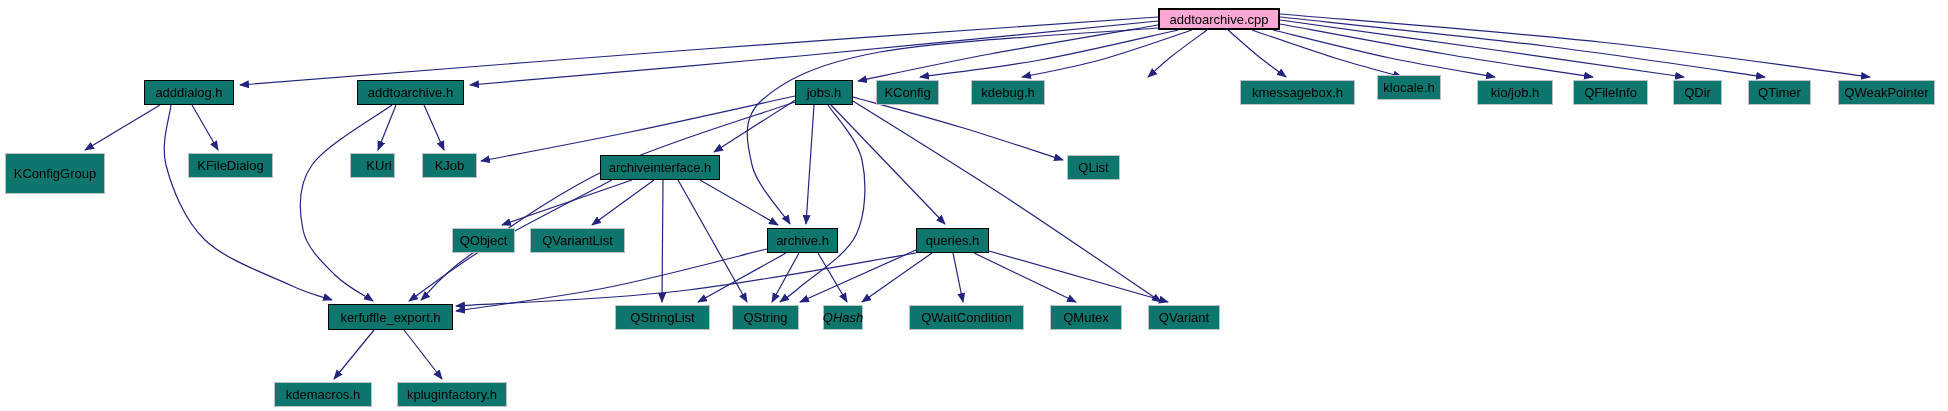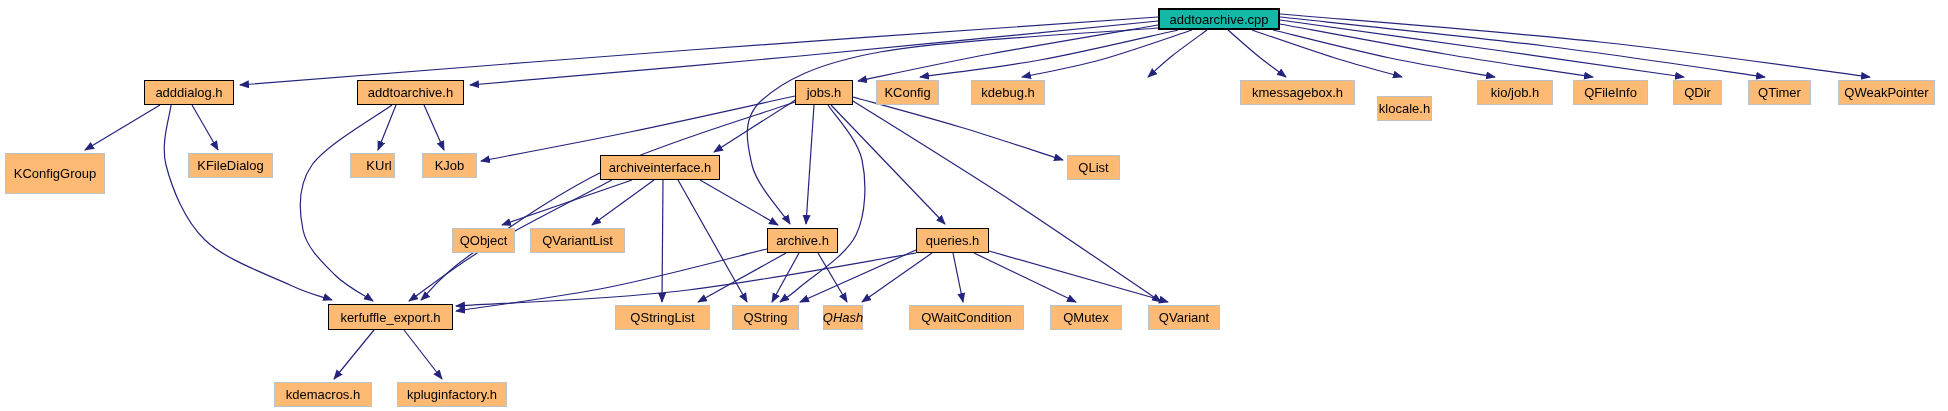--- a/index.html
+++ b/index.html
@@ -1,23 +1,23 @@
 <!DOCTYPE html>
 <html><head>
 <meta charset="utf-8">
 <style>
   html,body{margin:0;padding:0;background:#ffffff;}
   #canvas{position:relative;width:1948px;height:411px;background:#ffffff;overflow:hidden;
           font-family:"Liberation Sans","DejaVu Sans",sans-serif;}
   #edge-layer{position:absolute;left:0;top:0;width:1948px;height:411px;}
   .node{position:absolute;box-sizing:border-box;display:flex;align-items:center;justify-content:center;
-        background:#fdba74;font-size:13px;color:#000;white-space:nowrap;line-height:1;}
+        background:#0f766e;font-size:13px;color:#000;white-space:nowrap;line-height:1;}
   .node.internal{border:1.5px solid #000000;}
   .node.external{border:1px solid #bec2c6;}
-  .node.root{border:2px solid #000000;background:#14b8a6;}
+  .node.root{border:2px solid #000000;background:#f9a8d4;}
 </style>
 </head>
 <body>
 
 <div id="canvas">
   <svg id="edge-layer" width="1948" height="411" viewBox="0 0 1948 411" xmlns="http://www.w3.org/2000/svg">
       <defs>
         <marker id="arw" markerWidth="11" markerHeight="9" refX="9" refY="4" orient="auto" markerUnits="userSpaceOnUse">
           <path d="M0,0 L10,4 L0,8 z" fill="#24247c"></path>
         </marker>
@@ -69,21 +69,21 @@
       <path d="M374,330 L334,379" fill="none" stroke="#24247c" stroke-width="1.2" marker-end="url(#arw)"></path>
       <path d="M404,330 L442,379" fill="none" stroke="#24247c" stroke-width="1.2" marker-end="url(#arw)"></path>
     </svg>
 <div class="node root" style="left: 1158px; top: 8px; width: 122px; height: 22px;">addtoarchive.cpp</div>
     <div class="node internal" style="left: 144px; top: 80px; width: 90px; height: 25px;">adddialog.h</div>
     <div class="node internal" style="left: 357px; top: 80px; width: 107px; height: 25px;">addtoarchive.h</div>
     <div class="node internal" style="left: 795px; top: 80px; width: 58px; height: 25px;">jobs.h</div>
     <div class="node external" style="left: 876px; top: 80px; width: 63px; height: 25px;">KConfig</div>
     <div class="node external" style="left: 971px; top: 80px; width: 74px; height: 25px;">kdebug.h</div>
     <div class="node external" style="left: 1240px; top: 80px; width: 115px; height: 25px;">kmessagebox.h</div>
-    <div class="node external" style="left: 1377px; top: 96px; width: 55px; height: 25px;">klocale.h</div>
+    <div class="node external" style="left: 1377px; top: 75px; width: 64px; height: 25px;">klocale.h</div>
     <div class="node external" style="left: 1477px; top: 80px; width: 76px; height: 25px;">kio/job.h</div>
     <div class="node external" style="left: 1573px; top: 80px; width: 75px; height: 25px;">QFileInfo</div>
     <div class="node external" style="left: 1673px; top: 80px; width: 49px; height: 25px;">QDir</div>
     <div class="node external" style="left: 1748px; top: 80px; width: 63px; height: 25px;">QTimer</div>
     <div class="node external" style="left: 1838px; top: 80px; width: 97px; height: 25px;">QWeakPointer</div>
     <div class="node external" style="left: 5px; top: 153px; width: 100px; height: 41px;">KConfigGroup</div>
     <div class="node external" style="left: 188px; top: 153px; width: 85px; height: 25px;">KFileDialog</div>
     <div class="node external" style="left: 350px; top: 153px; width: 45px; height: 25px; padding-left: 13px;">KUrl</div>
     <div class="node external" style="left: 422px; top: 153px; width: 55px; height: 25px;">KJob</div>
     <div class="node internal" style="left: 600px; top: 155px; width: 120px; height: 25px;">archiveinterface.h</div>

